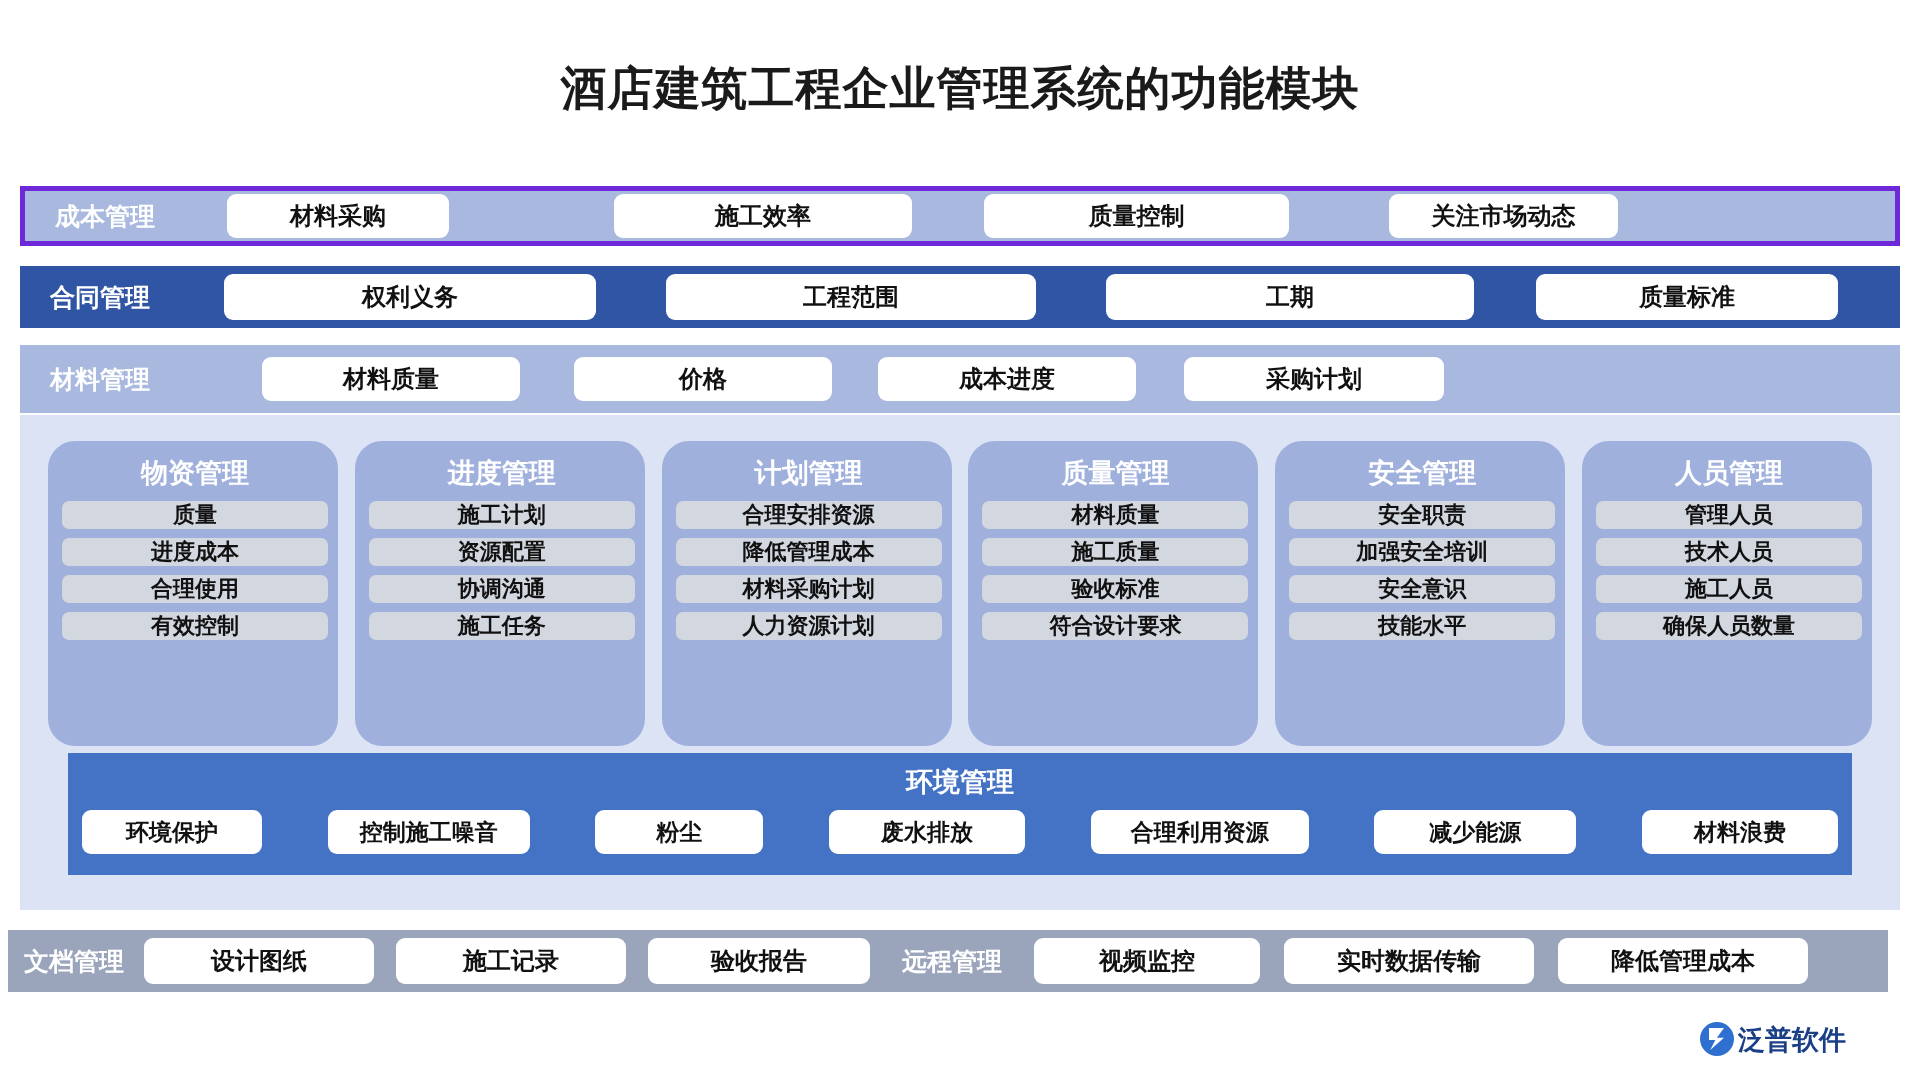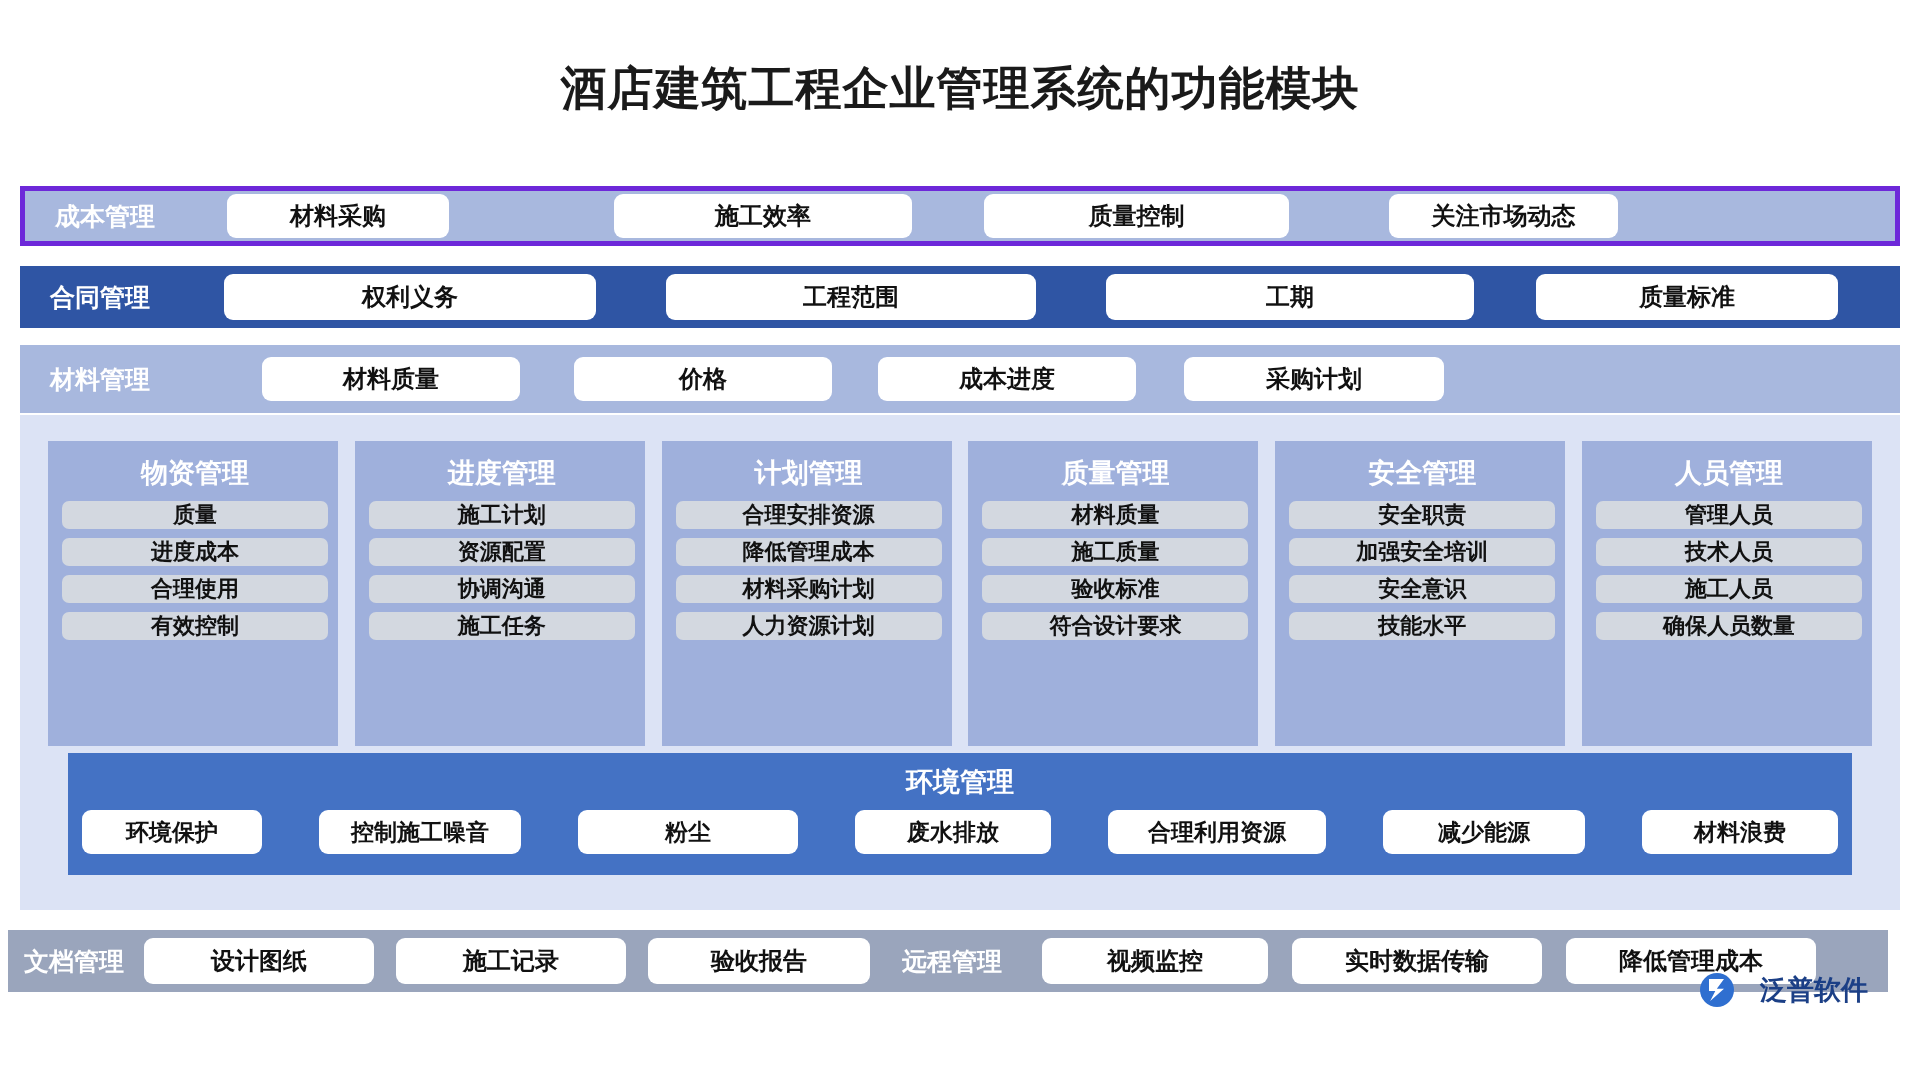--- a/index.html
+++ b/index.html
@@ -87,20 +87,21 @@
     justify-content:space-between;
   }
   .col-card{
     width:290px;
     background:#9FB0DC;
     box-sizing:border-box;
     padding:8px 10px 12px 14px;
     display:flex;
     flex-direction:column;
     align-items:stretch;
+    border-radius:27px;
   }
   .col-title{
     color:#ffffff;
     font-size:27px;
     font-weight:bold;
     text-align:center;
     padding:6px 0 10px 0;
     white-space:nowrap;
   }
   .col-item{
@@ -145,22 +146,22 @@
     position:absolute;left:8px;top:930px;width:1880px;height:62px;
     background:#9AA5BC;
     display:flex;
     align-items:center;
     box-sizing:border-box;
     padding:0 16px;
   }
   #bottom-bar .band-label{font-size:25px;}
   #bottom-bar .pill{height:46px;padding:0 24px;font-size:24px;}
   #brand{
-    position:absolute;left:1700px;top:972px;
-    display:flex;align-items:center;gap:26px;
+    position:absolute;left:1700px;top:1022px;
+    display:flex;align-items:flex-start;gap:4px;
   }
   #brand .brand-mark{
     width:34px;height:34px;border-radius:50%;
     background:#2F6FD0;
     position:relative;
     flex:0 0 auto;
   }
   #brand .brand-mark:after{
     content:"";position:absolute;left:9px;top:6px;width:15px;height:22px;
     background:#ffffff;
@@ -254,37 +255,37 @@
         <div class="col-item">确保人员数量</div>
       </div>
 
     </div>
 
     <div id="env-band">
       <div id="env-title">环境管理</div>
       <div id="env-items">
         <div class="pill" style="width:180px;">环境保护</div>
         <div class="pill" style="width:202px;">控制施工噪音</div>
-        <div class="pill" style="width:220px;">粉尘</div>
+        <div class="pill" style="width:168px;">粉尘</div>
         <div class="pill" style="width:196px;">废水排放</div>
         <div class="pill" style="width:218px;">合理利用资源</div>
         <div class="pill" style="width:202px;">减少能源</div>
         <div class="pill" style="width:196px;">材料浪费</div>
       </div>
     </div>
 
   </div>
 
   <div id="bottom-bar">
     <div class="band-label">文档管理</div>
     <div class="pill" style="width:230px;margin-left:20px;">设计图纸</div>
     <div class="pill" style="width:230px;margin-left:22px;">施工记录</div>
     <div class="pill" style="width:222px;margin-left:22px;">验收报告</div>
     <div class="band-label" style="margin-left:32px;">远程管理</div>
-    <div class="pill" style="width:226px;margin-left:40px;">视频监控</div>
+    <div class="pill" style="width:226px;margin-left:32px;">视频监控</div>
     <div class="pill" style="width:250px;margin-left:24px;">实时数据传输</div>
     <div class="pill" style="width:250px;margin-left:24px;">降低管理成本</div>
   </div>
 
   <div id="brand">
     <div class="brand-mark"></div>
     <div class="brand-text">泛普软件</div>
   </div>
 
 </div>

